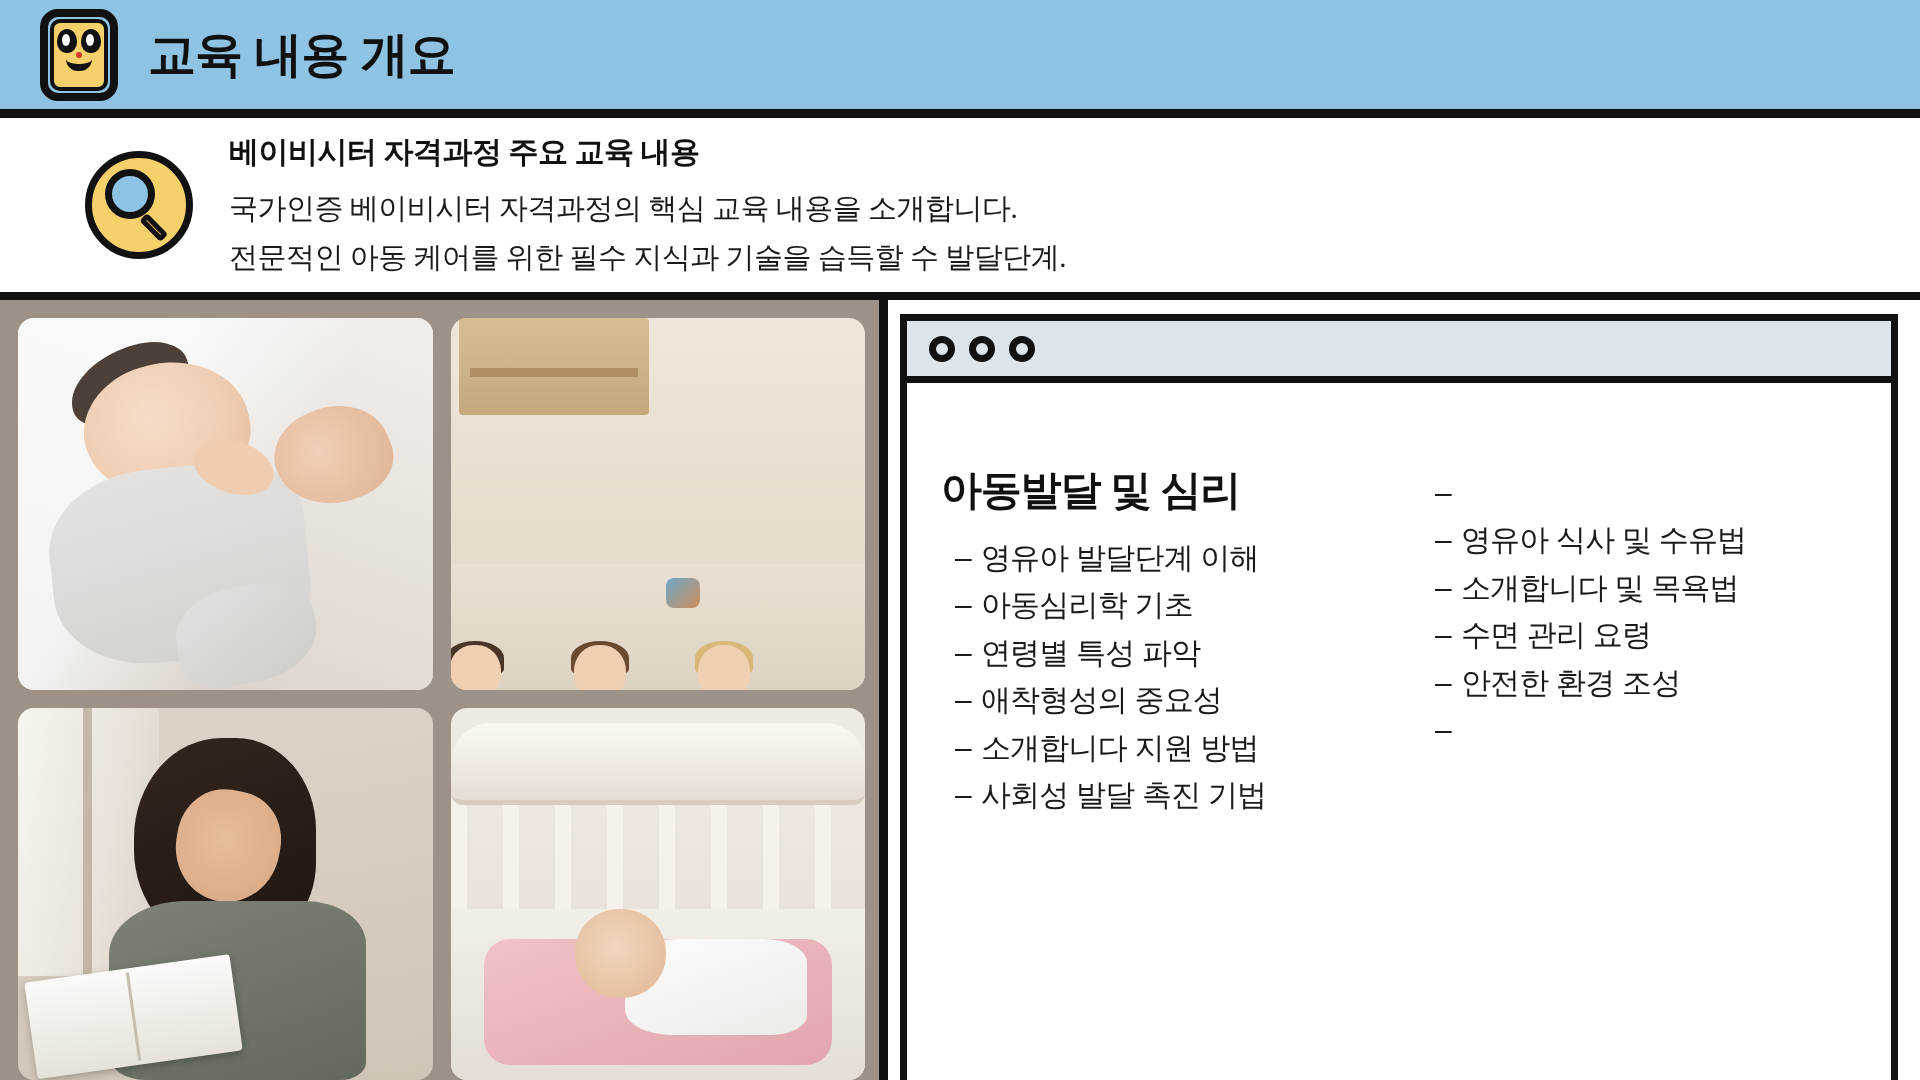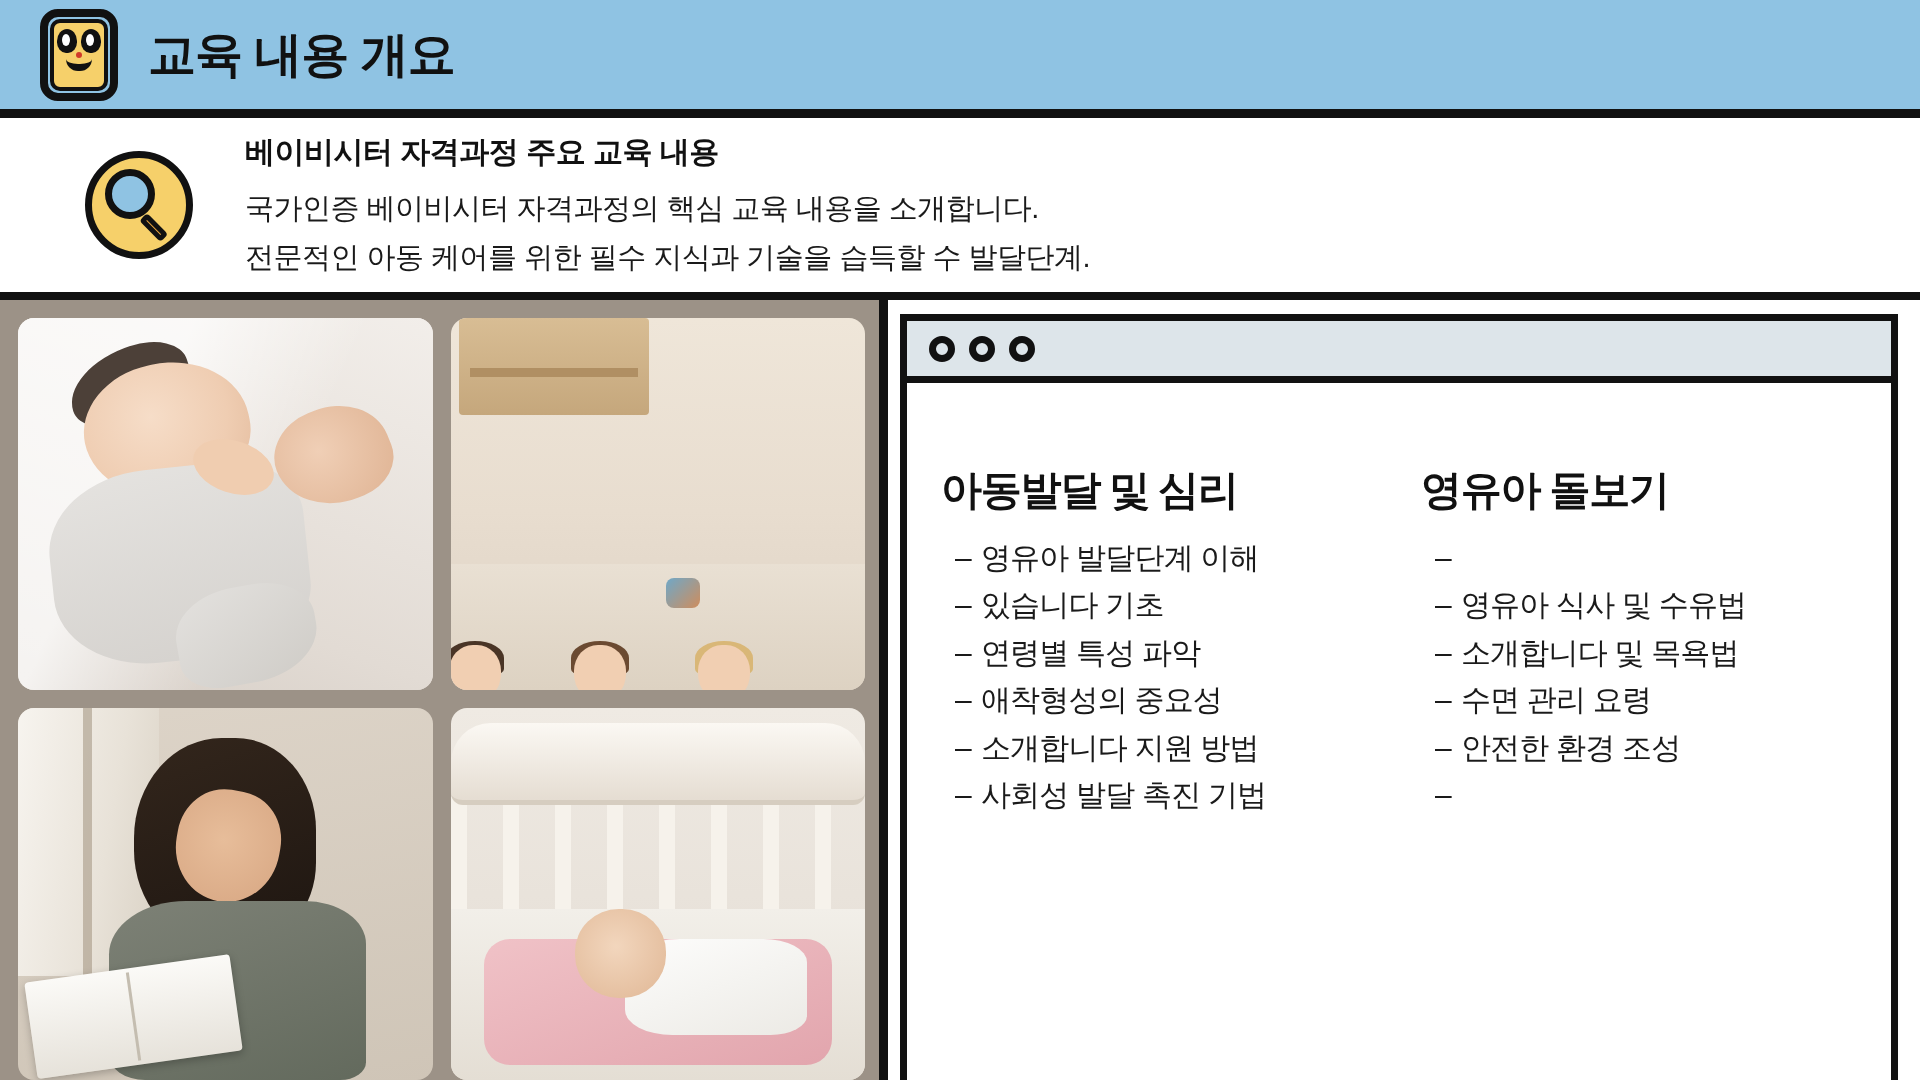--- a/index.html
+++ b/index.html
@@ -115,21 +115,22 @@
   
   .intro {
     position: relative;
     height: 182px;
     flex: 0 0 182px;
     background: #ffffff;
     border-bottom: 8px solid #111111;
     display: flex;
     align-items: center;
     padding: 0 40px 0 85px;
-    gap: 52px;
+    gap: 36px;
+    font-family: Liberation Serif, serif;
   }
 
   .magnifier {
     position: relative;
     width: 108px;
     height: 108px;
     flex: 0 0 108px;
   }
   .magnifier .disc {
     position: absolute;
@@ -429,21 +430,20 @@
     padding-left: 22px;
   }
   .col:first-child { padding-left: 34px; }
   .col-title {
     font-size: 41px;
     font-weight: bold;
     color: #111111;
     letter-spacing: -1.2px;
     margin-bottom: 22px;
     line-height: 1.05;
-    font-family: Liberation Serif, serif;
   }
   .col ul { list-style: none; }
   .col li {
     font-size: 30px;
     color: #1a1a1a;
     letter-spacing: -0.8px;
     line-height: 1.58;
     display: flex;
     gap: 10px;
     padding-left: 14px;
@@ -544,21 +544,21 @@
 
           <div class="col">
             <div class="col-title">아동발달 및 심리</div>
             <ul>
               <li>
                 <span class="dash">–</span>
                 <span>영유아 발달단계 이해</span>
               </li>
               <li>
                 <span class="dash">–</span>
-                <span>있습니다 기초</span>
+                <span>아동심리학 기초</span>
               </li>
               <li>
                 <span class="dash">–</span>
                 <span>연령별 특성 파악</span>
               </li>
               <li>
                 <span class="dash">–</span>
                 <span>애착형성의 중요성</span>
               </li>
               <li>
@@ -566,21 +566,20 @@
                 <span>소개합니다 지원 방법</span>
               </li>
               <li>
                 <span class="dash">–</span>
                 <span>사회성 발달 촉진 기법</span>
               </li>
             </ul>
           </div>
 
           <div class="col">
-            <div class="col-title">영유아 돌보기</div>
             <ul>
               <li>
                 <span class="dash">–</span>
               </li>
               <li>
                 <span class="dash">–</span>
                 <span>영유아 식사 및 수유법</span>
               </li>
               <li>
                 <span class="dash">–</span>

